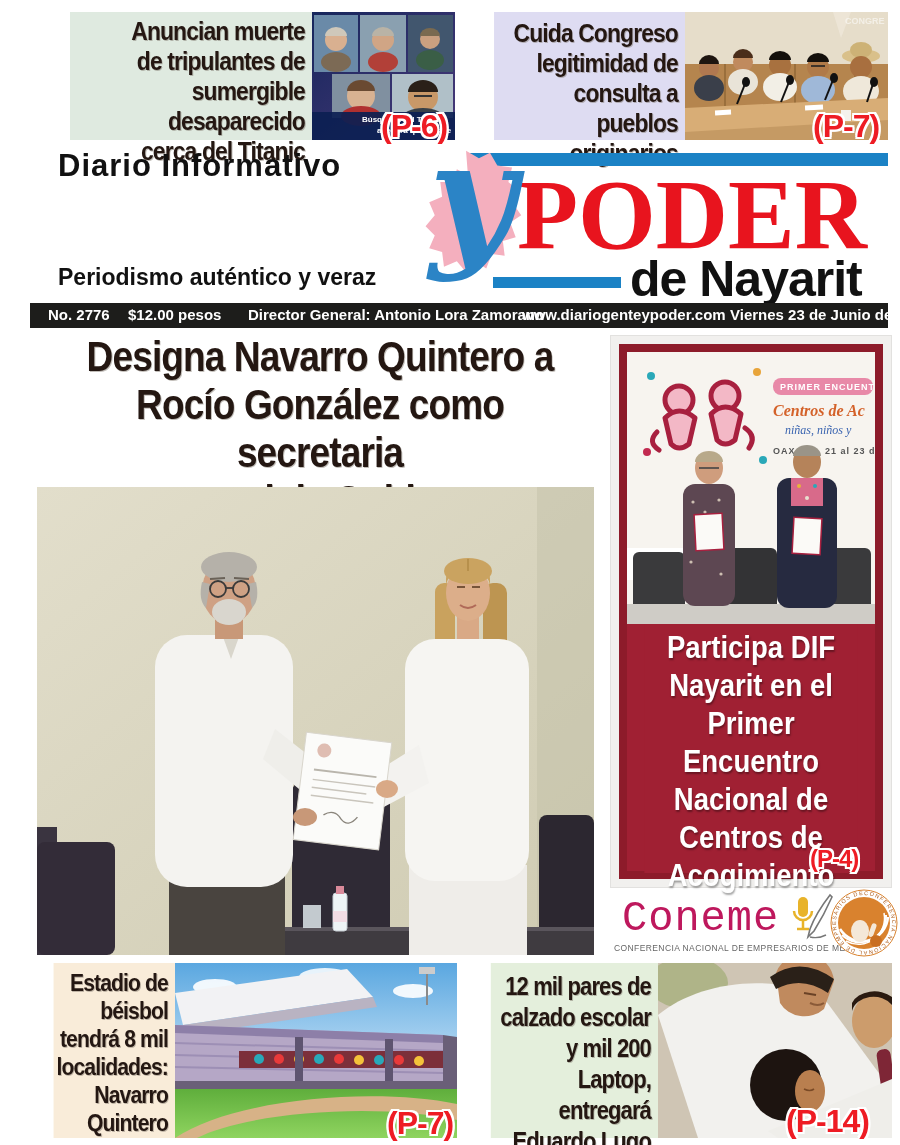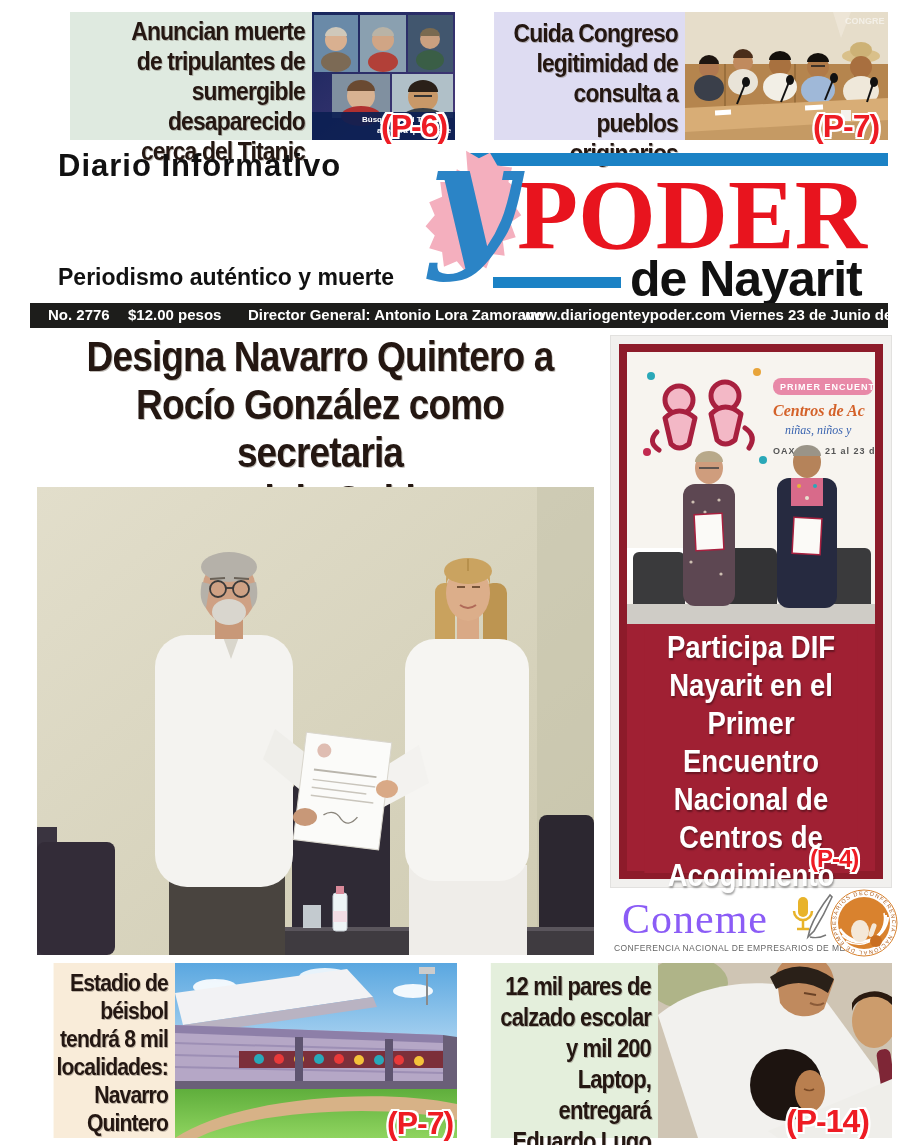--- a/index.html
+++ b/index.html
@@ -61,22 +61,22 @@
   .dif-card { position:absolute; left:610px; top:335px; width:282px; height:553px; background:#f1f0ee;
               box-shadow:0 0 0 1px #e2e1df inset; padding:9px; }
   .dif-inner { width:100%; height:100%; border:8px solid #8d1b2a; background:#a02033; }
   .dif-photo { width:248px; height:272px; background:#f7f4ef; }
   .dif-box { position:relative; width:248px; height:249px; background:#a02033; text-align:center;
              color:#fff; font-weight:700; font-size:32px; line-height:38px; padding-top:4px;
              text-shadow:1px 2px 2px rgba(0,0,0,.35); }
 
   
   .coneme { position:absolute; left:612px; top:893px; width:280px; height:70px; }
-  .coneme-name { position:absolute; left:10px; top:2px; font-family:Liberation Serif, serif;
-                 font-size:42px; color:#8b5cf6; letter-spacing:1px; }
+  .coneme-name { position:absolute; left:10px; top:2px; font-family:Liberation Mono, monospace;
+                 font-size:42px; color:#be185d; letter-spacing:1px; }
   .coneme-tag { position:absolute; left:2px; top:50px; font-size:8.5px; color:#666; letter-spacing:.4px; white-space:nowrap; }
   .coneme-icons { position:absolute; left:178px; top:0px; }
   .coneme-seal { position:absolute; left:218px; top:-4px; }
 
   
   .panel-bl { position:absolute; left:37px; top:963px; width:420px; height:175px; }
   .panel-bl .txt { position:absolute; left:0; top:0; width:138px; height:175px; background:#f9ecd9;
                    text-align:right; padding:6px 8px 0 2px; font-size:24px; line-height:28px; }
   .panel-bl .photo { position:absolute; left:138px; top:0; width:282px; height:175px; }
 
@@ -191,21 +191,21 @@
     </div>
     <span class="pref" style="left:345px; top:96px;">(P-7)</span>
   </div>
 
   <div class="masthead">
     <div class="kicker">Diario Informativo</div>
     <div class="bar-top"></div>
     <div class="poder">PODER</div>
     <div class="bar-bot"></div>
     <div class="denayarit">de Nayarit</div>
-    <div class="slogan">Periodismo auténtico y muerte</div>
+    <div class="slogan">Periodismo auténtico y veraz</div>
     <div class="map-wrap">
       <svg width="165" height="160" viewBox="0 0 165 160">
         <path d="M62,2 l14,8 12,-6 8,14 16,2 -4,16 12,10 -8,12 10,14 -12,8 6,16 -14,4 2,16 -14,-2 -6,16 -12,-8 -10,12 -10,-12 -14,6 -2,-16 -14,-4 6,-14 -10,-10 10,-12 -6,-14 14,-6 -2,-16 14,0 4,-14 12,6 z" fill="#f4afbe" transform="translate(14,6) scale(0.92)"></path>
       </svg>
       <span class="y-conj">y</span>
     </div>
   </div>
 
   <div class="infobar">
     <span style="left:18px;">No. 2776</span>

